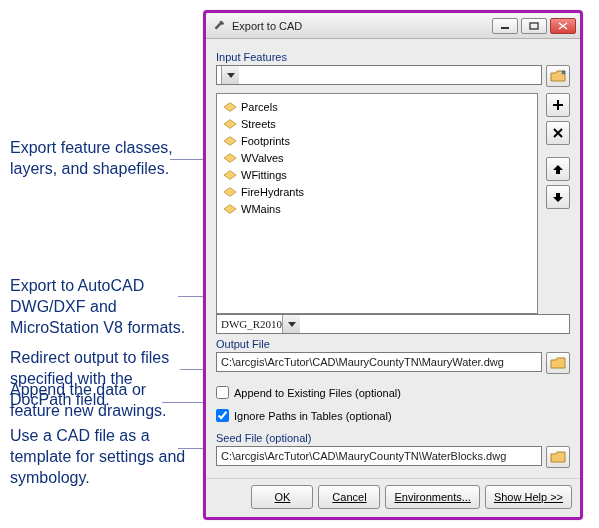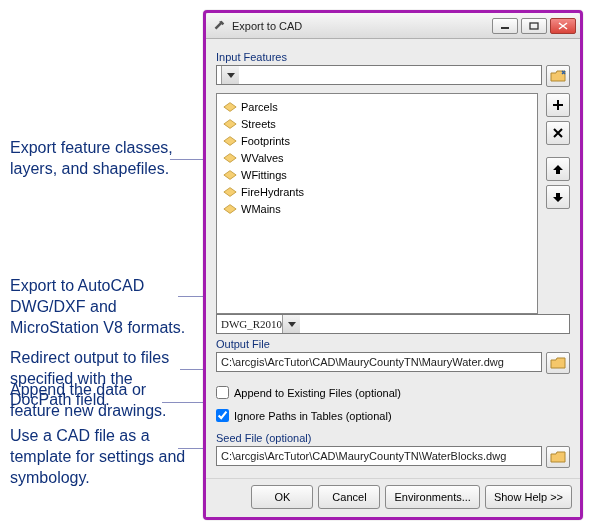--- a/index.html
+++ b/index.html
@@ -159,21 +159,21 @@
     background: #ececec;
   }
   .btn {
     min-width: 62px;
     height: 22px;
     border: 1px solid #8a8a8a;
     border-radius: 3px;
     background: linear-gradient(#fdfdfd,#e4e4e4);
     font: inherit;
     padding: 11px 8px;
-    display:flex; align-items:center; justify-content:center;
+    display:flex; align-items:center; justify-content:center;text-decoration:underline;
   }
 
   .tri-down {
     width:0;height:0;border-left:4px solid transparent;border-right:4px solid transparent;border-top:5px solid #333;
   }
 </style>
 </head>
 <body>
 
 <div class="annotation" style="top:138px; left:10px;">Export feature classes, layers, and shapefiles.</div>

